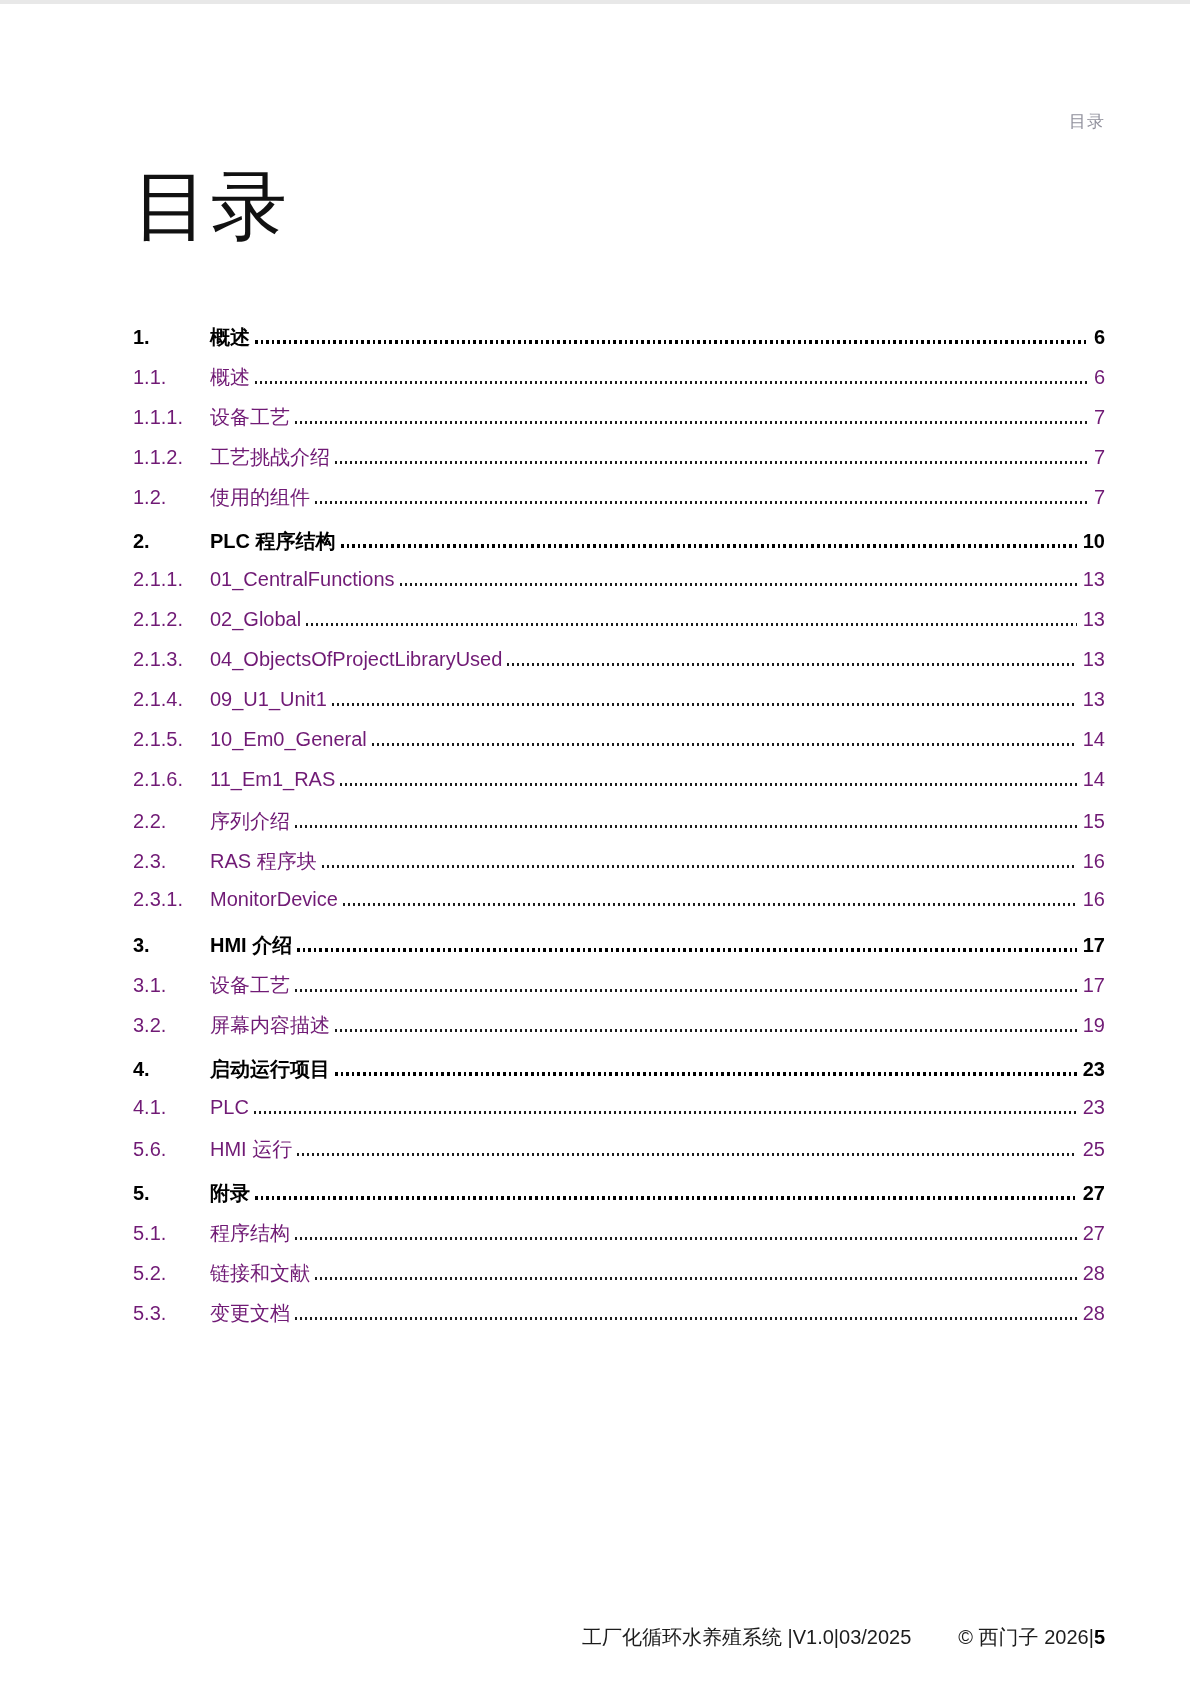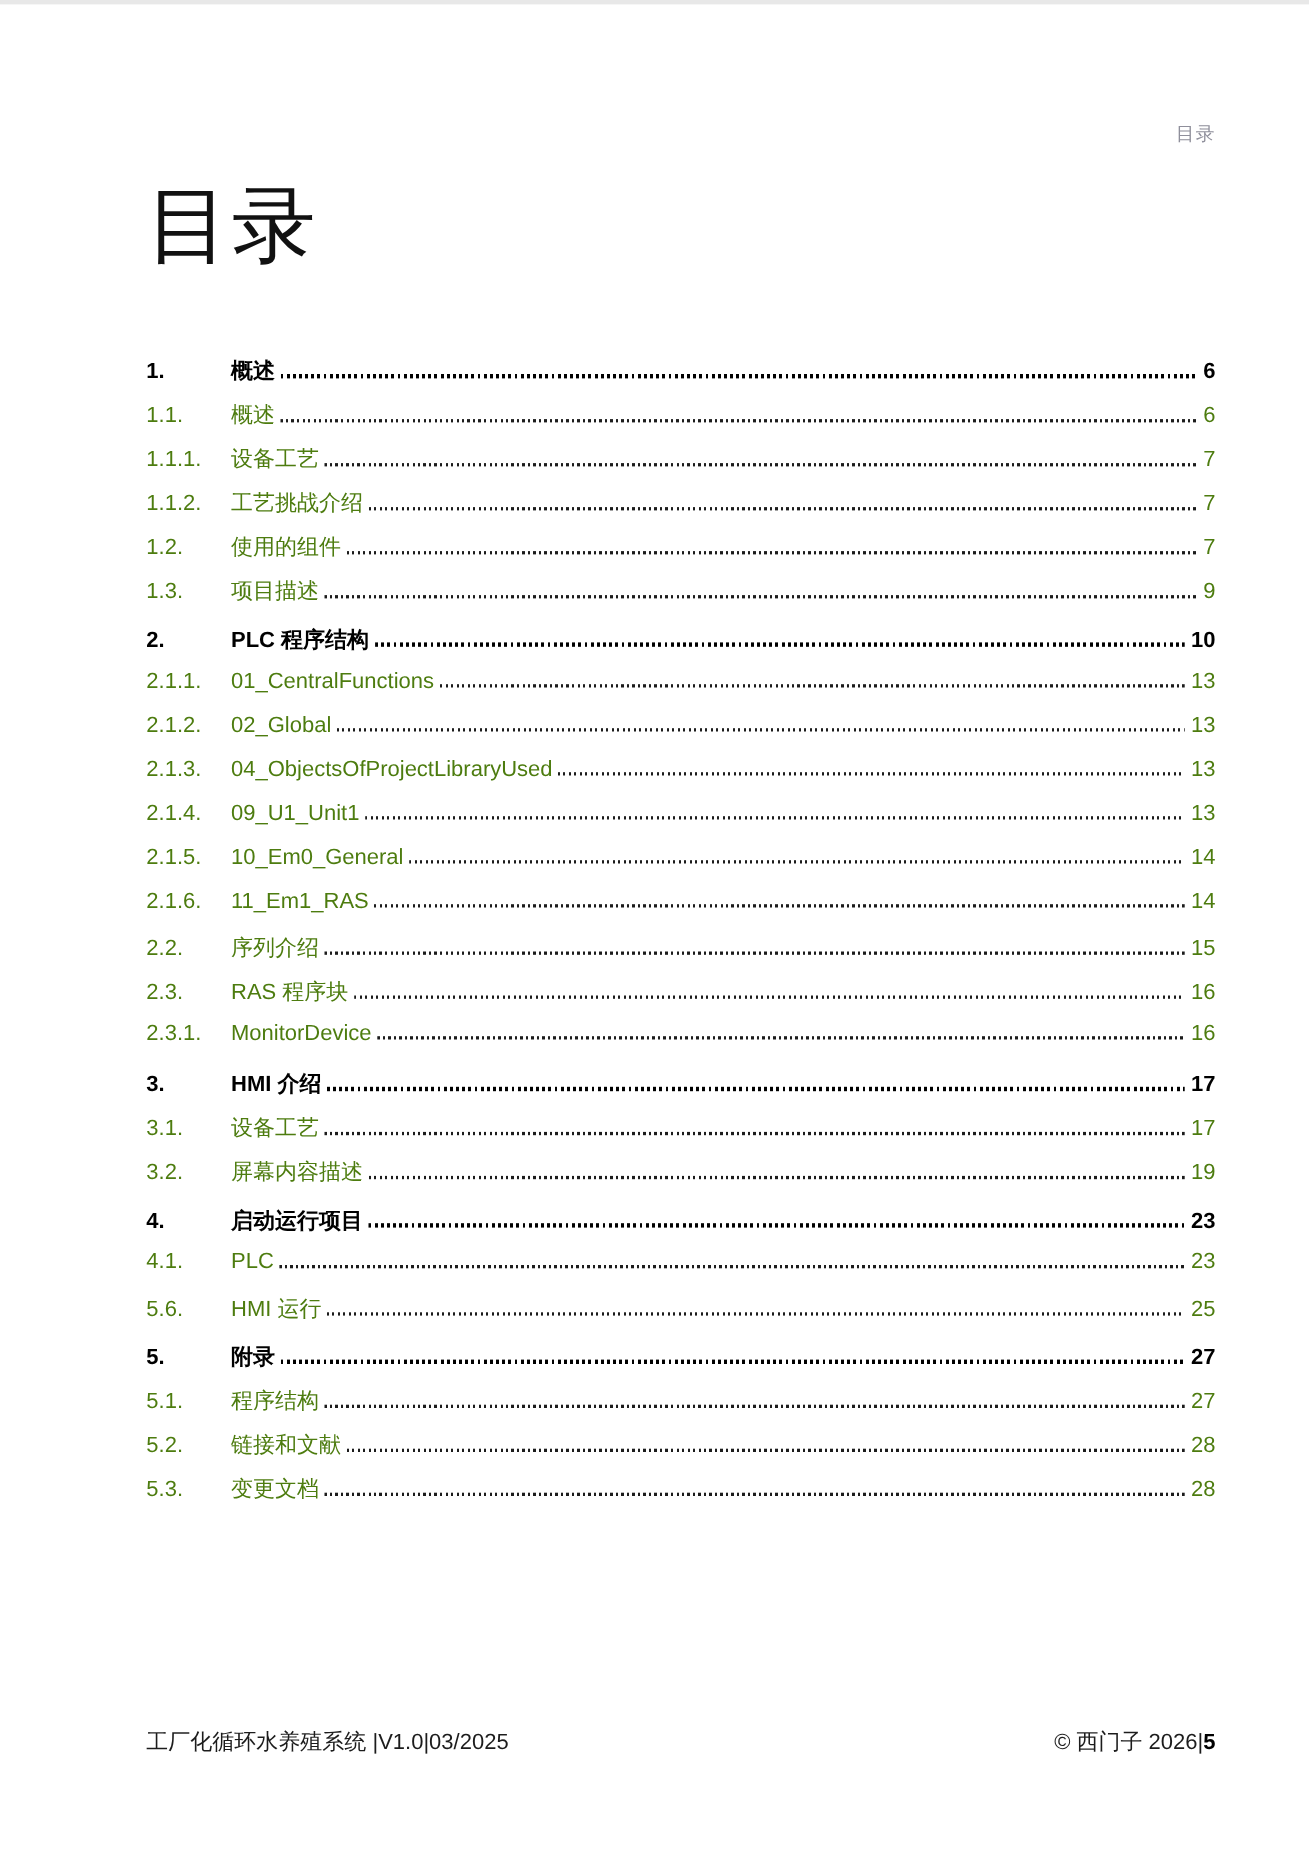--- a/index.html
+++ b/index.html
@@ -41,21 +41,21 @@
   }
 
   .toc { margin-top: 78px; }
 
   .toc-row {
     display: flex;
     align-items: baseline;
     height: 22px;
     margin-bottom: 18px;
     font-size: 20px;
-    color: #4d7c0f;
+    color: #701a75;
     cursor: pointer;
   }
   .toc-row.section-start { margin-top: 22px; }
   .toc-row.bold { font-weight: 700; color: #000; }
 
   .toc-row .num {
     flex: 0 0 77px;
     white-space: nowrap;
   }
   .toc-row .label {
@@ -76,26 +76,27 @@
   }
   .toc-row .pg {
     white-space: nowrap;
     text-align: right;
   }
 
   .page-footer {
     position: absolute;
     left: 133px;
     right: 85px;
-    top: 1566px;
+    top: 1620px;
     display: flex;
-    justify-content: space-between;
+    justify-content: flex-end;
     align-items: baseline;
     font-size: 20px;
     color: #1c1c1c;
+    gap: 47px;
   }
   .page-footer .footer-right b { font-weight: 700; color: #000; }
 </style>
 </head>
 <body>
 
 <div class="page">
 
   <div class="page-header">
     <span>目录</span>
@@ -127,26 +128,20 @@
           <span class="label">工艺挑战介绍</span>
           <span class="leader"></span>
           <span class="pg">7</span>
         </div>
         <div class="toc-row">
           <span class="num">1.2.</span>
           <span class="label">使用的组件</span>
           <span class="leader"></span>
           <span class="pg">7</span>
         </div>
-        <div class="toc-row">
-          <span class="num">1.3.</span>
-          <span class="label">项目描述</span>
-          <span class="leader"></span>
-          <span class="pg">9</span>
-        </div>
         <div class="toc-row bold section-start">
           <span class="num">2.</span>
           <span class="label">PLC 程序结构</span>
           <span class="leader"></span>
           <span class="pg">10</span>
         </div>
         <div class="toc-row">
           <span class="num">2.1.1.</span>
           <span class="label">01_CentralFunctions</span>
           <span class="leader"></span>

